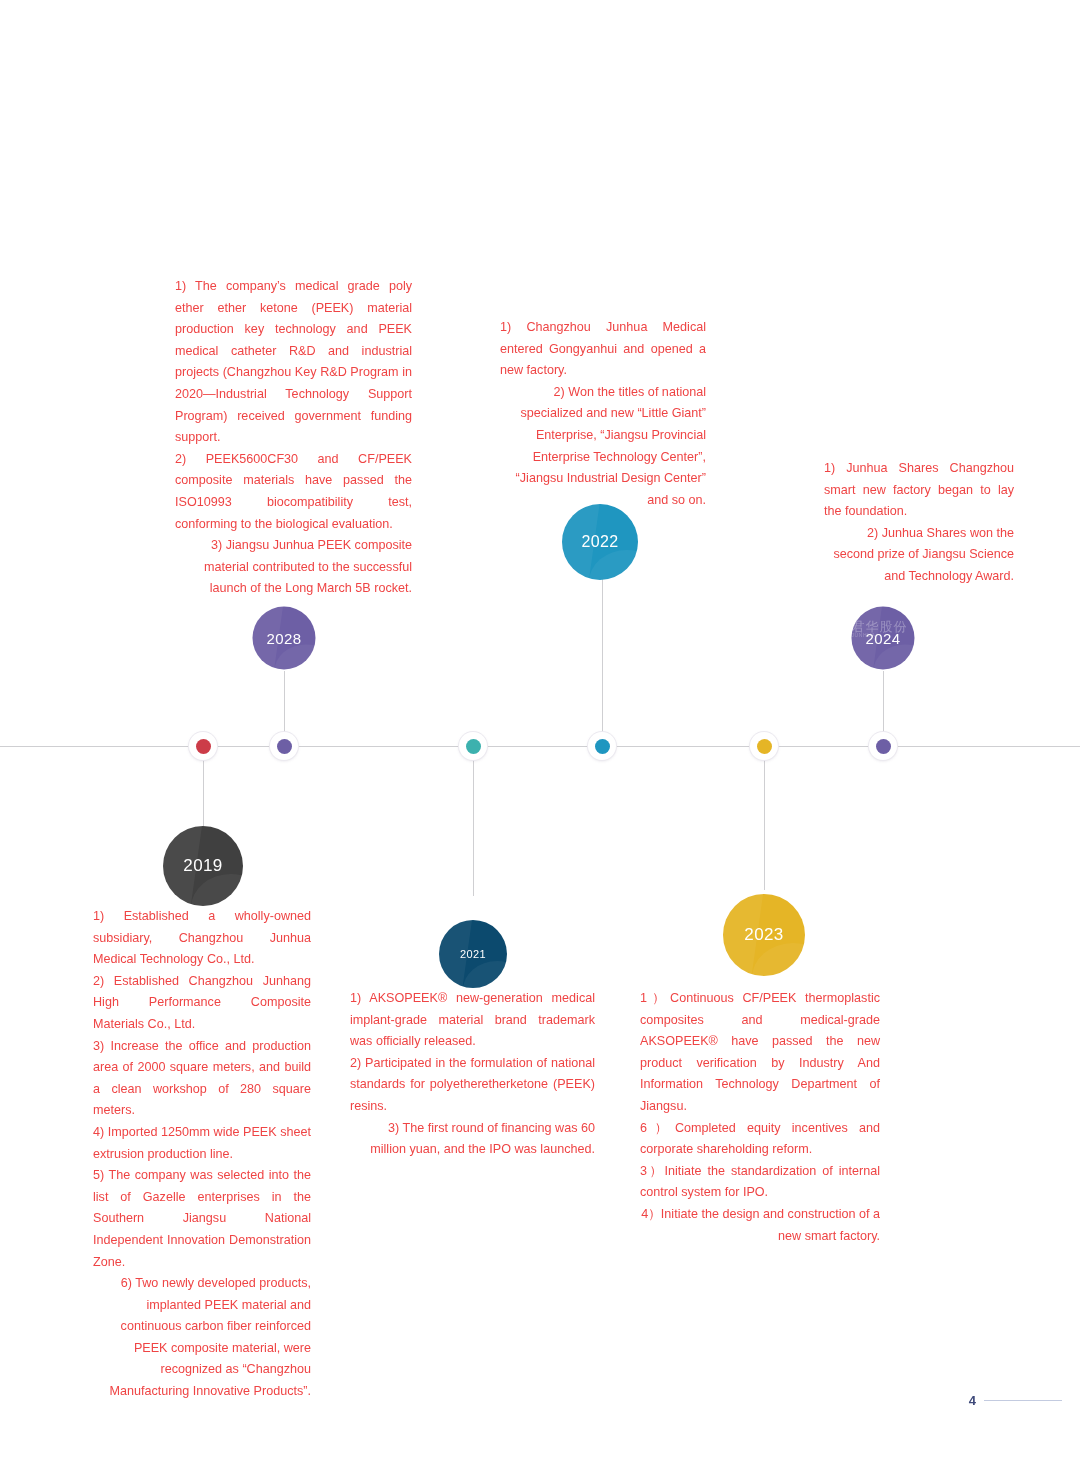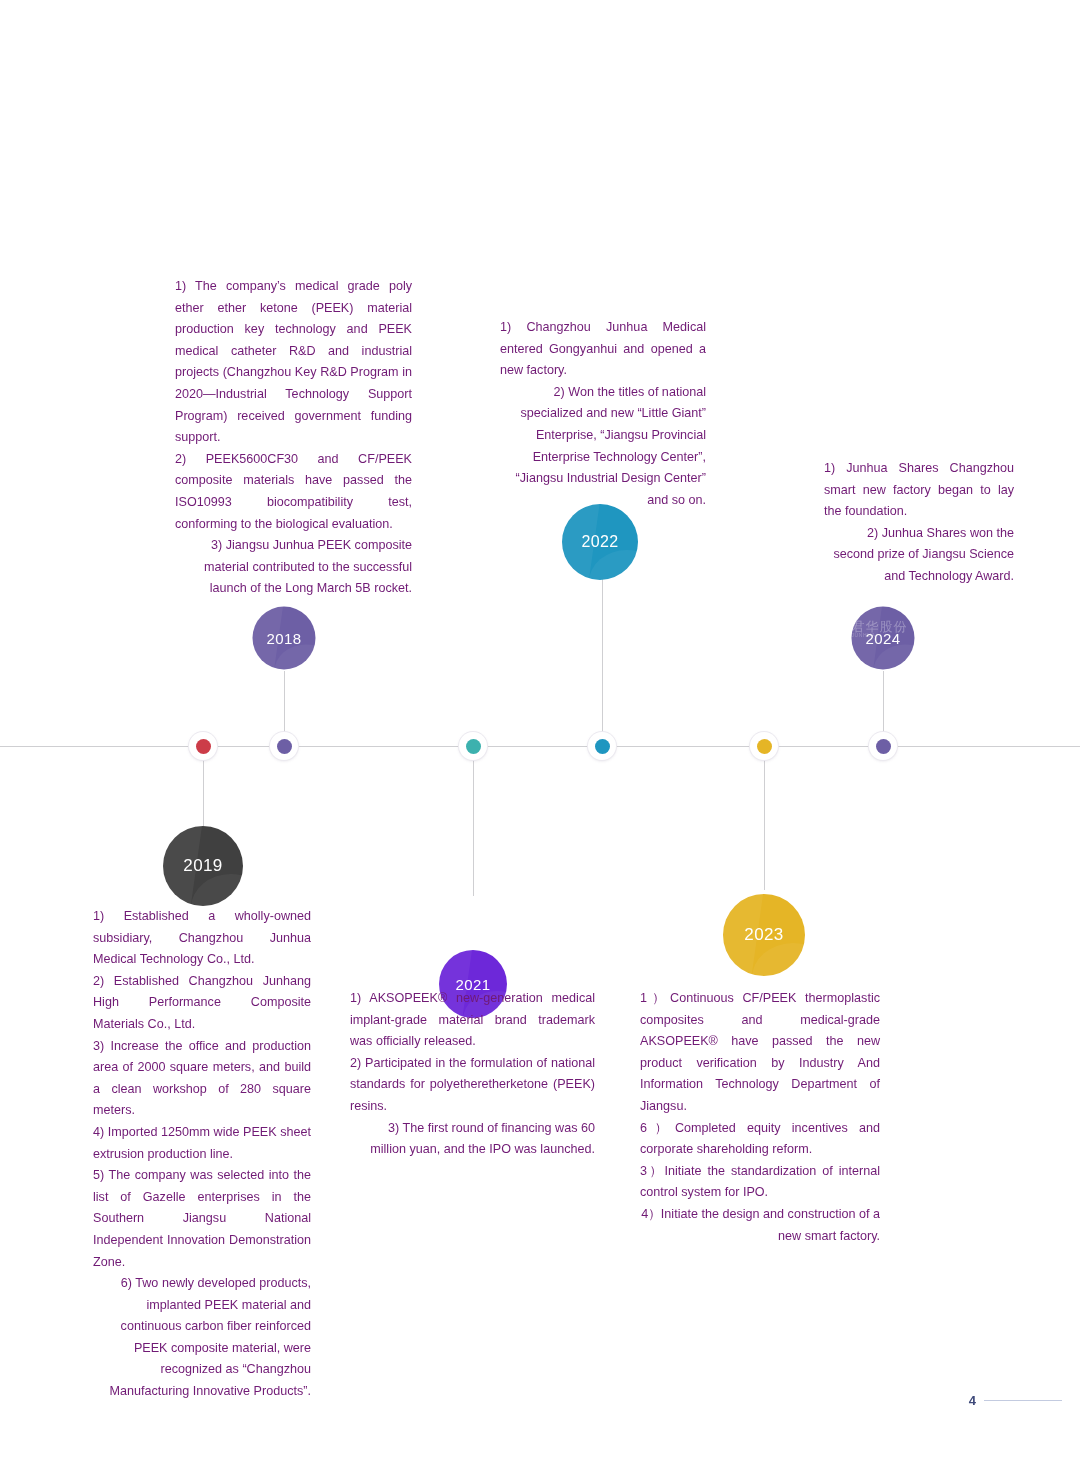--- a/index.html
+++ b/index.html
@@ -117,21 +117,21 @@
     font-size: 5px;
     letter-spacing: 0.6px;
     color: rgba(255,255,255,0.26);
   }
 
   
   .block {
     position: absolute;
     font-size: 12.6px;
     line-height: 21.6px;
-    color: #701a75;
+    color: #ef4444;
     text-align: justify;
     text-justify: inter-word;
   }
   .block p {
     margin: 0;
   }
   .block p.last {
     text-align: right;
   }
 
@@ -190,24 +190,24 @@
 
   <div class="bubble" style="left:203px; top:866px; width:80px; height:80px; background:#404040; font-size:17px;align-items:center;">
     <span class="sheen"></span>
     <span class="sheen2"></span>
     <span class="year-label">2019</span>
   </div>
 
   <div class="bubble" style="left:284px; top:638px; width:63px; height:63px; background:#6d5fa5; font-size:15px;">
     <span class="sheen"></span>
     <span class="sheen2"></span>
-    <span class="year-label">2018</span>
-  </div>
-
-  <div class="bubble" style="left:473px; top:984px; width:68px; height:68px; background:#6d28d9; font-size:15px;">
+    <span class="year-label">2028</span>
+  </div>
+
+  <div class="bubble" style="left:473px; top:954px; width:68px; height:68px; background:#0c4a6e; font-size:11px;">
     <span class="sheen"></span>
     <span class="sheen2"></span>
     <span class="year-label">2021</span>
   </div>
 
   <div class="bubble" style="left:600px; top:542px; width:76px; height:76px; background:#1f96c0; font-size:16px;">
     <span class="sheen"></span>
     <span class="sheen2"></span>
     <span class="year-label">2022</span>
   </div>

